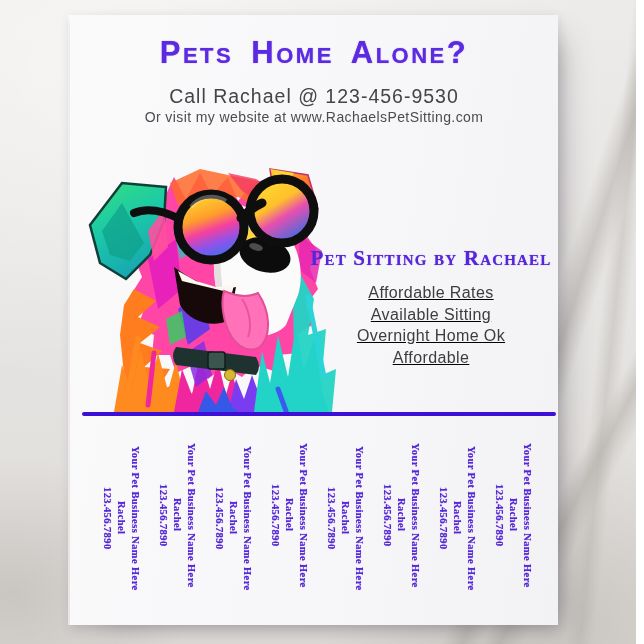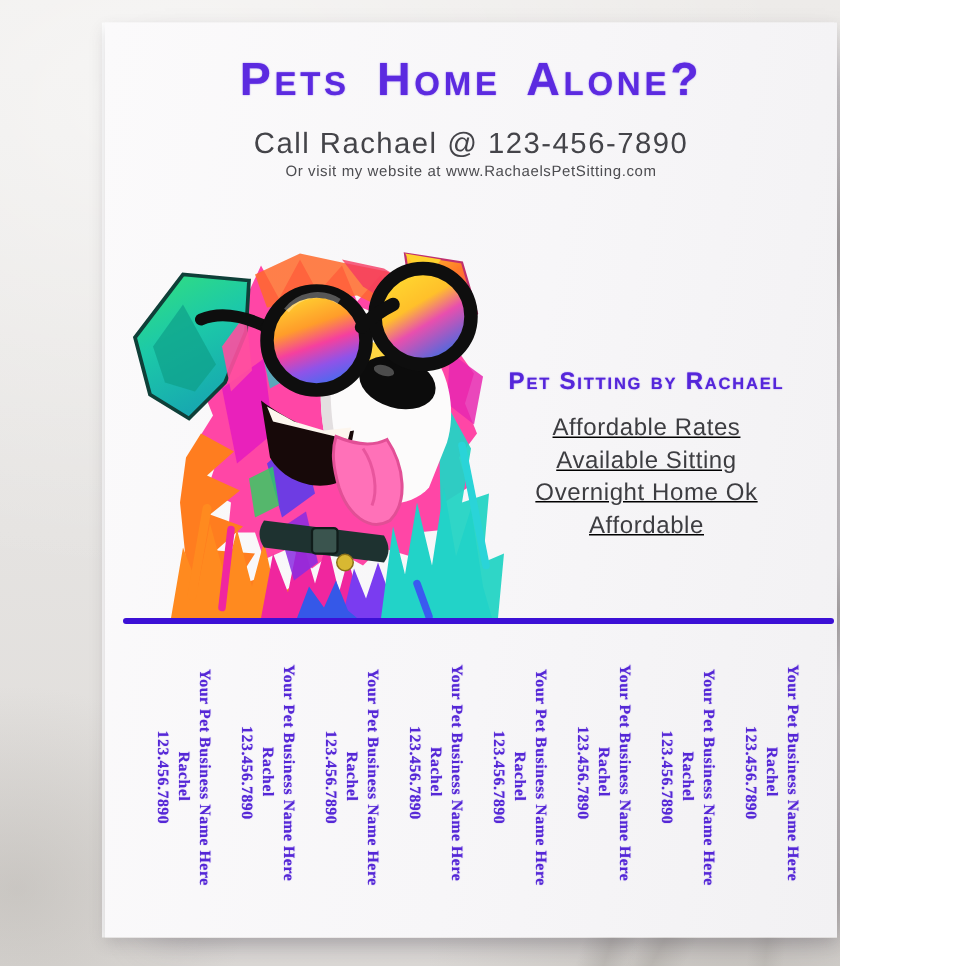--- a/index.html
+++ b/index.html
@@ -1,17 +1,17 @@
 <!DOCTYPE html>
 <html><head>
 <meta charset="utf-8">
 <style>
   html,body{margin:0;padding:0;}
   .scene{
-    position:relative;width:560px;height:644px;overflow:hidden;
+    position:relative;width:636px;height:644px;overflow:hidden;
     font-family:"Liberation Sans",sans-serif;
     background-color:#e7e5e3;
     background-image:
       radial-gradient(140% 90% at 18% 10%, rgba(255,255,255,0.55), rgba(255,255,255,0) 55%),
       linear-gradient(108deg, rgba(0,0,0,0) 77%, rgba(167,163,158,0.45) 79.5%, rgba(0,0,0,0) 82%),
       linear-gradient(118deg, rgba(0,0,0,0) 84%, rgba(172,168,162,0.5) 86%, rgba(0,0,0,0) 88.5%),
       linear-gradient(96deg, rgba(0,0,0,0) 90%, rgba(178,174,168,0.4) 92%, rgba(0,0,0,0) 94%),
       radial-gradient(60% 45% at 88% 97%, rgba(184,180,174,0.55), rgba(0,0,0,0) 62%),
       radial-gradient(40% 30% at 2% 92%, rgba(160,156,150,0.35), rgba(0,0,0,0) 70%),
       linear-gradient(180deg, #edebe9 0%, #e5e3e1 55%, #dedbd8 100%);
@@ -25,29 +25,29 @@
     position:absolute;left:0;top:20px;width:100%;text-align:center;
     font-variant:small-caps;font-weight:700;font-size:31px;letter-spacing:2.5px;word-spacing:7px;
     color:#5c2ae0;text-shadow:0 0 1px rgba(120,80,235,0.9);
   }
   .contact-line{
     position:absolute;left:0;top:70px;width:100%;text-align:center;
     font-size:19.5px;letter-spacing:1px;color:#444449;
   }
   .website-line{
     position:absolute;left:0;top:94px;width:100%;text-align:center;
-    font-size:10px;letter-spacing:0.4px;color:#4c4c50;
+    font-size:14px;letter-spacing:0.4px;color:#4c4c50;
   }
   .dog-art{position:absolute;left:8px;top:124px;width:272px;height:274px;}
   .right-col{
     position:absolute;left:236px;top:231px;width:250px;text-align:center;
   }
   .section-heading{
-    font-variant:small-caps;font-weight:700;font-size:16px;letter-spacing:1.2px;
-    color:#5526da;text-shadow:0 0 0.8px rgba(110,70,230,0.9);margin:0 0 11px 0;
+    font-variant:small-caps;font-weight:700;font-size:21px;letter-spacing:1.2px;
+    color:#5526da;text-shadow:0 0 0.8px rgba(110,70,230,0.9);margin:0 0 11px 0;font-family:Liberation Serif, serif;
   }
   .service-list{list-style:none;margin:0;padding:0;text-decoration:underline;}
   .service-list li{
     font-size:16px;line-height:21.5px;letter-spacing:0.4px;color:#3d3d41;
   }
   .divider{
     position:absolute;left:12px;top:397px;width:474px;height:3.5px;
     background:#3c10d6;border-radius:2px;
   }
   .tab-row{
@@ -63,21 +63,21 @@
     text-shadow:0 0 0.7px rgba(100,60,225,0.8);
   }
 </style>
 </head>
 <body>
 
 <div class="scene">
   <div class="paper">
 
     <div class="flyer-title">Pets Home Alone?</div>
-    <div class="contact-line">Call Rachael @ 123-456-7890</div>
+    <div class="contact-line">Call Rachael @ 123-456-9530</div>
     <div class="website-line">Or visit my website at www.RachaelsPetSitting.com</div>
 
     <svg class="dog-art" viewBox="0 0 272 274" aria-hidden="true">
       <defs>
         <linearGradient id="lensL" x1="0.2" y1="0" x2="0.55" y2="1">
           <stop offset="0" stop-color="#ffe032"></stop>
           <stop offset="0.38" stop-color="#ff9d2a"></stop>
           <stop offset="0.58" stop-color="#f5409e"></stop>
           <stop offset="0.78" stop-color="#9053e8"></stop>
           <stop offset="1" stop-color="#3f6ef0"></stop>

